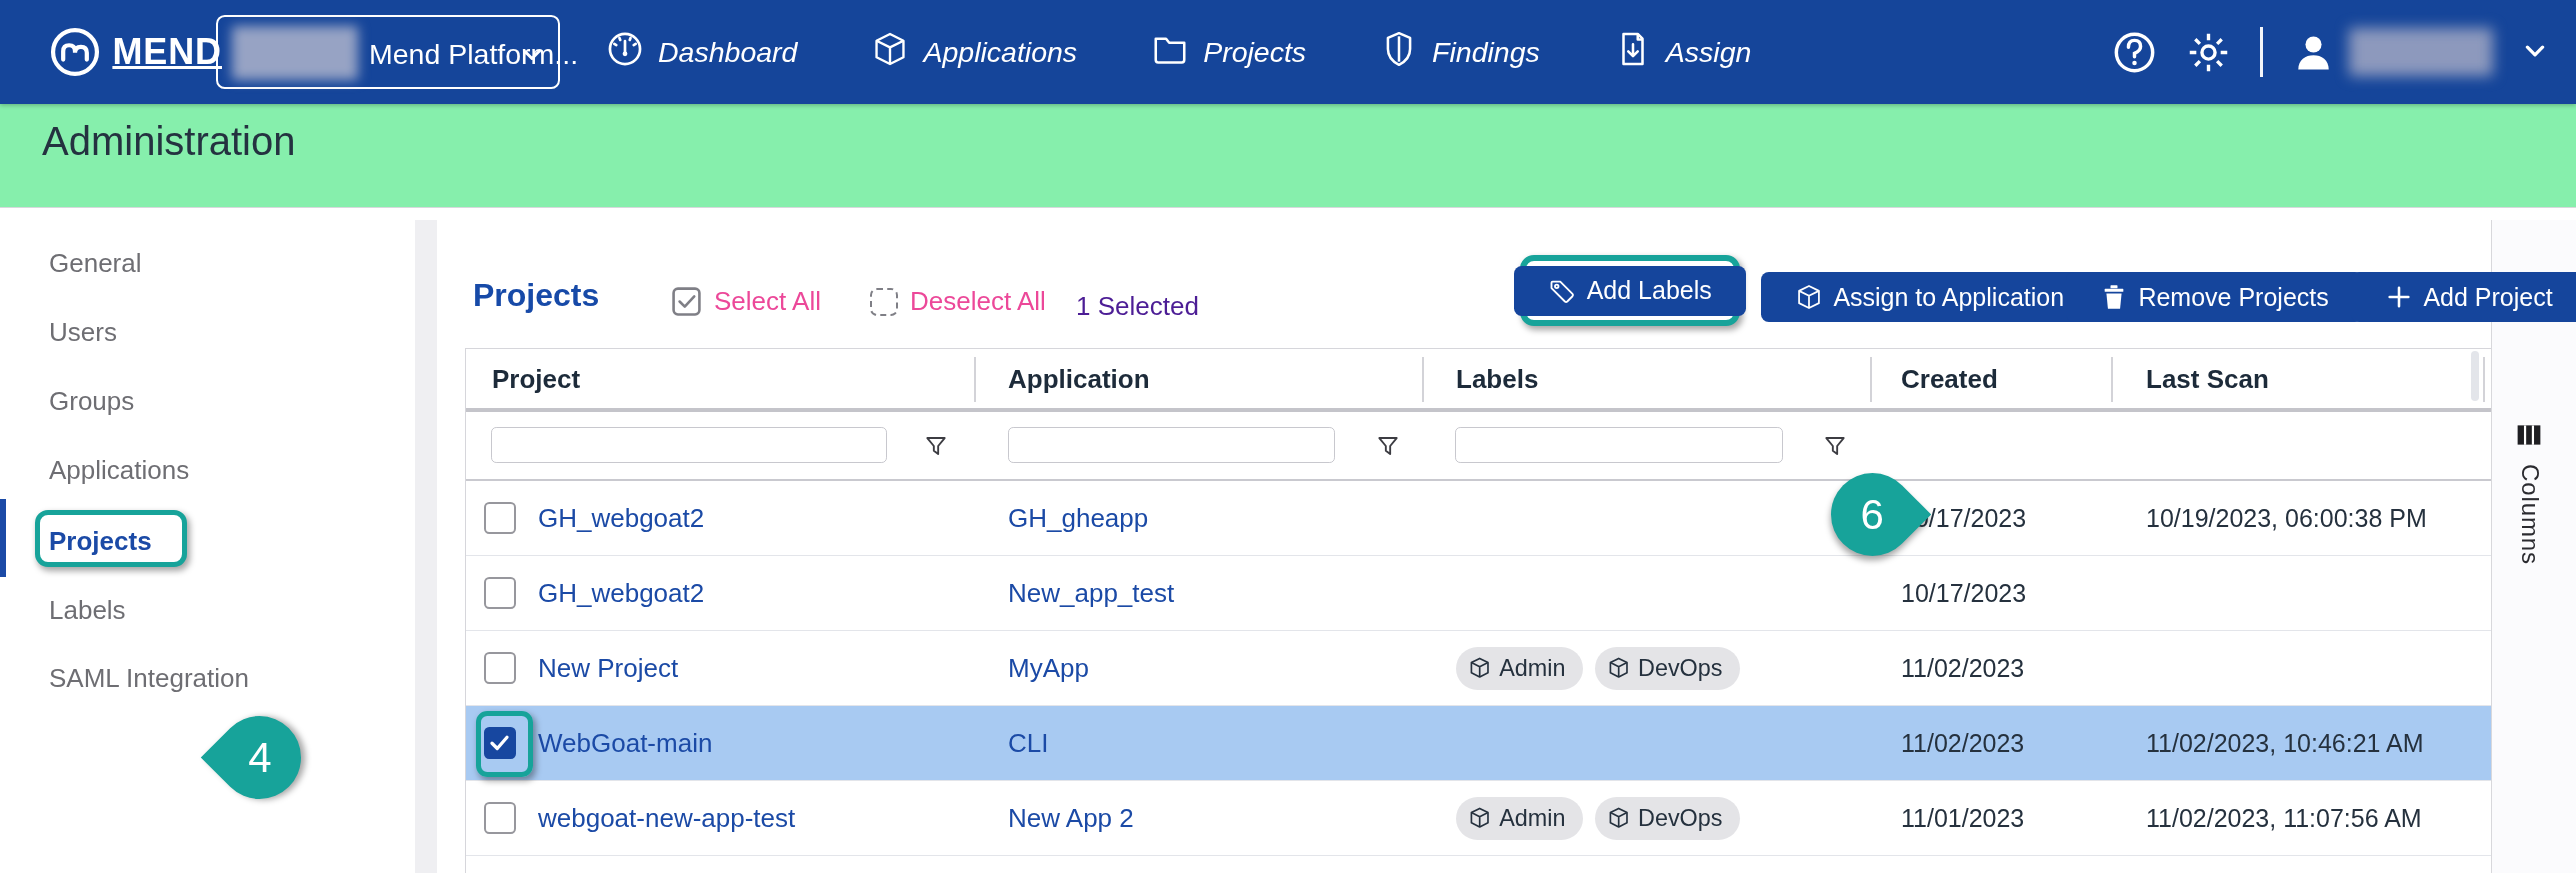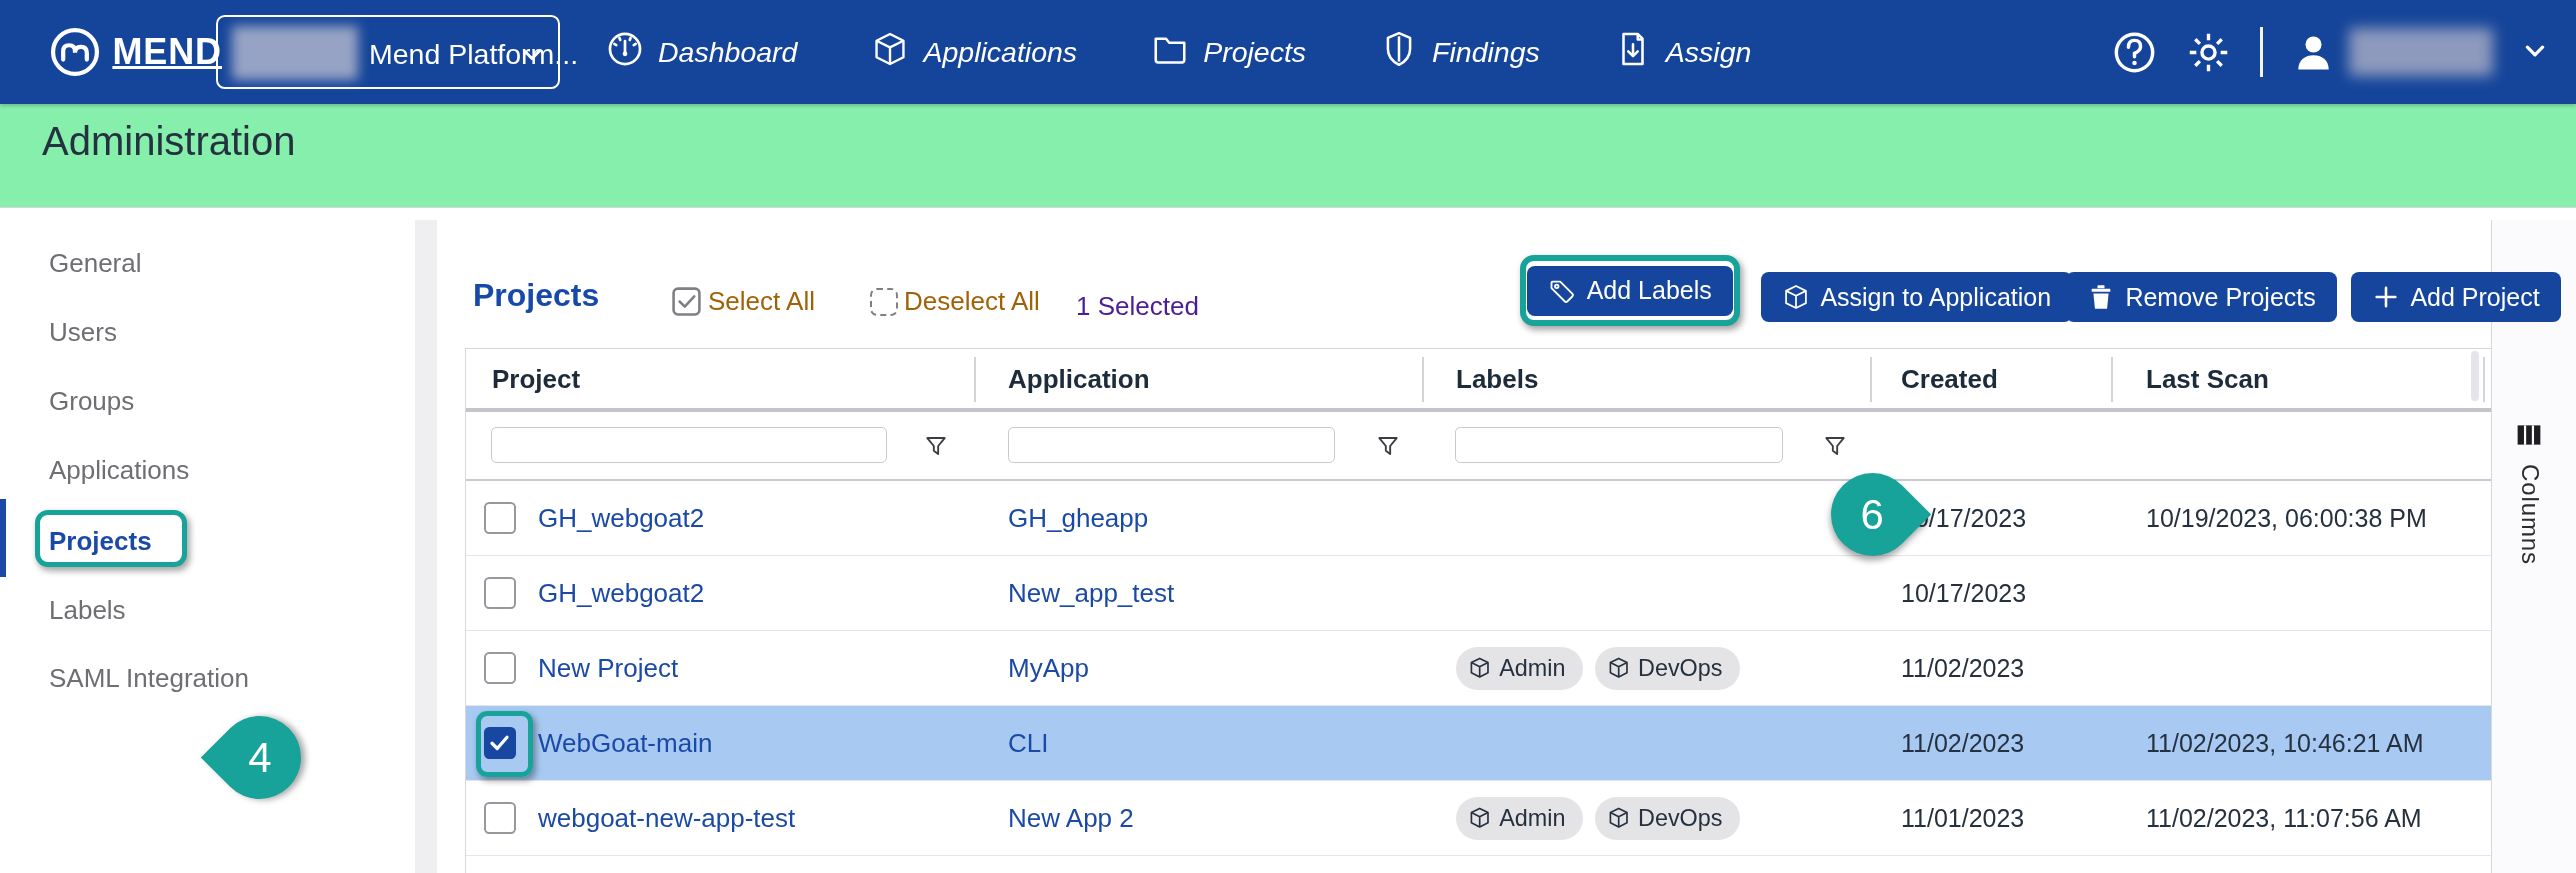--- a/index.html
+++ b/index.html
@@ -41,30 +41,30 @@
   .sidebar { position:absolute; left:0; top:0; width:415px; height:654px; background:#fff; }
   .side-item { position:absolute; left:49px; height:35px; display:flex; align-items:center;
                font-size:26px; color:#6e6e73; cursor:pointer; white-space:nowrap; z-index:5; }
   .side-item.active { color:#1b4aa6; font-weight:700; }
   .active-bar { position:absolute; left:0; top:279px; width:6px; height:78px; background:#1b4aa6; }
 
   
   .main-panel { position:absolute; left:437px; top:0; width:2139px; height:654px; background:#fff; }
 
   .main-heading { position:absolute; left:36px; top:57px; font-size:32px; font-weight:700; color:#174aa8; }
-  .sel-ctrl { position:absolute; top:66px; display:flex; align-items:center; gap:6px;
-              font-size:26px; color:#a16207; cursor:pointer; }
+  .sel-ctrl { position:absolute; top:66px; display:flex; align-items:center; gap:12px;
+              font-size:26px; color:#ec4899; cursor:pointer; }
   .sel-ctrl svg { width:31px; height:31px; }
   #select-all { left:234px; }
   #deselect-all { left:433px; }
   .deselect-box { width:28px; height:28px; border:2.6px dashed #7f7f86; border-radius:7px; }
   .sel-count { position:absolute; left:639px; top:71px; font-size:26px; color:#4c1d95; }
 
   .btn { position:absolute; top:52px; height:50px; display:flex; align-items:center; gap:10.4px;
-         background:#15459C; color:#fff; border:none; border-radius:7.8px; padding:0 21px;
+         background:#15459C; color:#fff; border:none; border-radius:7.8px; padding:0 34px;
          font-size:25px; font-family:inherit; cursor:pointer; white-space:nowrap; }
   .btn svg { width:28px; height:28px; }
   .anno-box { position:absolute; left:1083px; top:35px; width:220px; height:71px; background:#fff;
               border:6px solid #17a39a; border-radius:14px; box-shadow:2.6px 3.5px 6px rgba(0,0,0,.35);
               display:flex; align-items:center; justify-content:center; z-index:10; }
   .anno-box .btn { position:static; }
 
   
   .drop { position:absolute; background:#17a39a; box-shadow:2.6px 3.5px 6px rgba(0,0,0,.35);
           display:flex; align-items:center; justify-content:center; z-index:20; }

